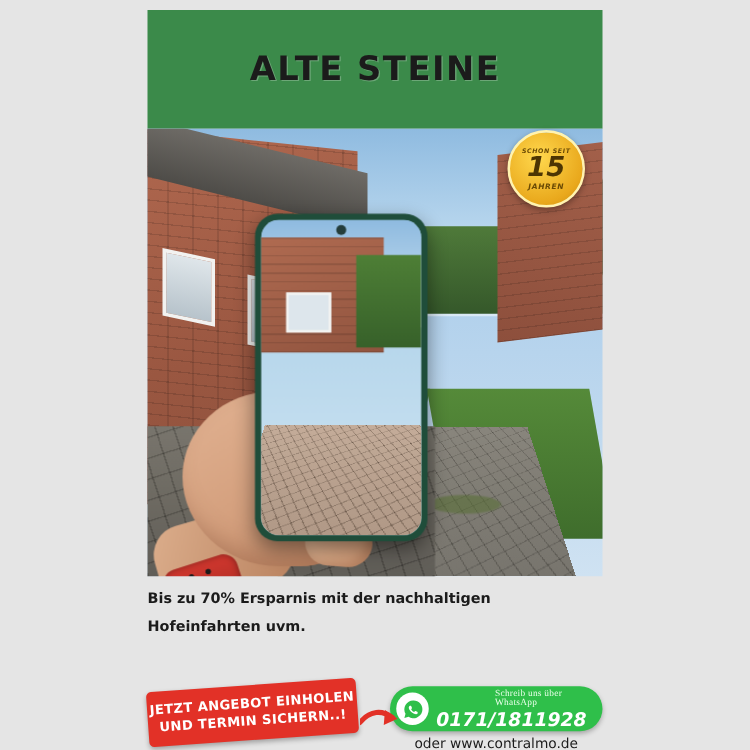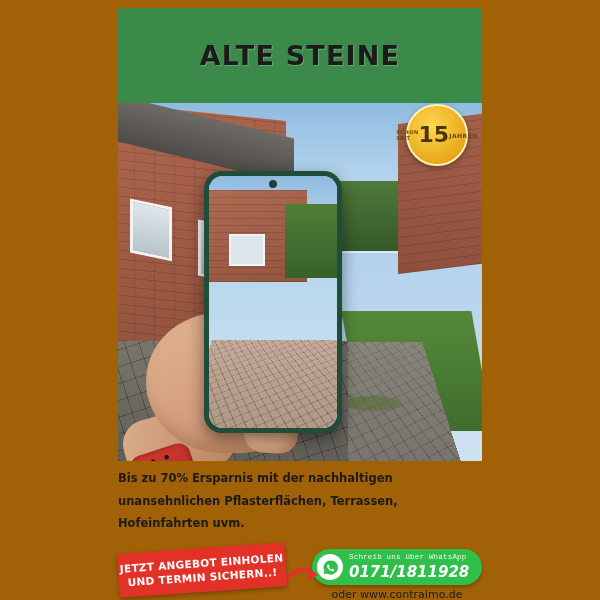--- a/index.html
+++ b/index.html
@@ -10,21 +10,21 @@
   body {
     width: 600px;
     height: 600px;
     font-family: "Liberation Sans", sans-serif;
     overflow: hidden;
   }
   .ad {
     position: relative;
     width: 600px;
     height: 600px;
-    background: #a16207;
+    background: #e5e5e5;
     overflow: hidden;
   }
 
   
   .header {
     position: absolute;
     left: 118px;
     top: 8px;
     width: 364px;
     height: 95px;
@@ -267,22 +267,22 @@
     left: 406px; top: 104px;
     width: 62px; height: 62px;
     z-index: 7;
   }
   .seal-disc {
     position: absolute; inset: 0;
     background: radial-gradient(circle at 40% 35%, #ffd84d, #e9a81c 70%, #c98a10 100%);
     border-radius: 50%;
     border: 2px solid #fff3b0;
     box-shadow: 0 2px 5px rgba(0,0,0,0.35);
-    display: flex; flex-direction: row;
-    align-items: center; justify-content: center;
+    display: flex; flex-direction: column;
+    align-items: center; justify-content: center; font-style: italic;
   }
   .seal-top {
     font-size: 5px; font-weight: bold; color: #6a4a05; letter-spacing: 0.5px;
     font-family: "DejaVu Sans", sans-serif;
   }
   .seal-num {
     font-size: 22px; font-weight: bold; color: #4d3503; line-height: 1;
     font-family: "DejaVu Sans", sans-serif;
   }
   .seal-bot {
@@ -343,22 +343,22 @@
   }
   .wa-circle {
     width: 26px; height: 26px; margin-left: 5px;
     background: #ffffff; border-radius: 50%;
     display: flex; align-items: center; justify-content: center;
     flex: 0 0 auto;
   }
   .wa-glyph { width: 17px; height: 17px; display:block; }
   .cta-green-text { margin-left: 6px; display: flex; flex-direction: column; line-height: 1; }
   .cta-small {
-    font-family: Liberation Mono, monospace;
-    font-size: 7.5px; color: #e8ffe9; letter-spacing: 0.2px;
+    font-family: Liberation Serif, serif;
+    font-size: 7.5px; color: #e8ffe9; letter-spacing: 0.2px; margin-left: 47px;
   }
   .cta-phone {
     font-family: "DejaVu Sans", sans-serif;
     font-weight: bold; font-size: 15px; color: #ffffff; margin-top: 3px; font-style: italic;
   }
   .web {
     position: absolute;
     left: 312px; top: 588px; width: 170px;
     text-align: center;
     font-family: "DejaVu Sans", sans-serif;
@@ -425,21 +425,20 @@
   <div class="seal">
     <div class="seal-disc">
       <div class="seal-top">SCHON SEIT</div>
       <div class="seal-num">15</div>
       <div class="seal-bot">JAHREN</div>
     </div>
   </div>
 
   <div class="copy">
     <p>Bis zu 70% Ersparnis mit der nachhaltigen</p>
-    <p>unansehnlichen Pflasterflächen, Terrassen,</p>
     <p>Hofeinfahrten uvm.</p>
   </div>
 
   <div class="cta-red">
     <span>JETZT ANGEBOT EINHOLEN</span>
     <span>UND TERMIN SICHERN..!</span>
   </div>
 
   <svg class="arrow" viewBox="0 0 34 20">
     <path d="M0 12 C8 2, 18 2, 26 8" stroke="#e23127" stroke-width="4" fill="none" stroke-linecap="round"></path>

